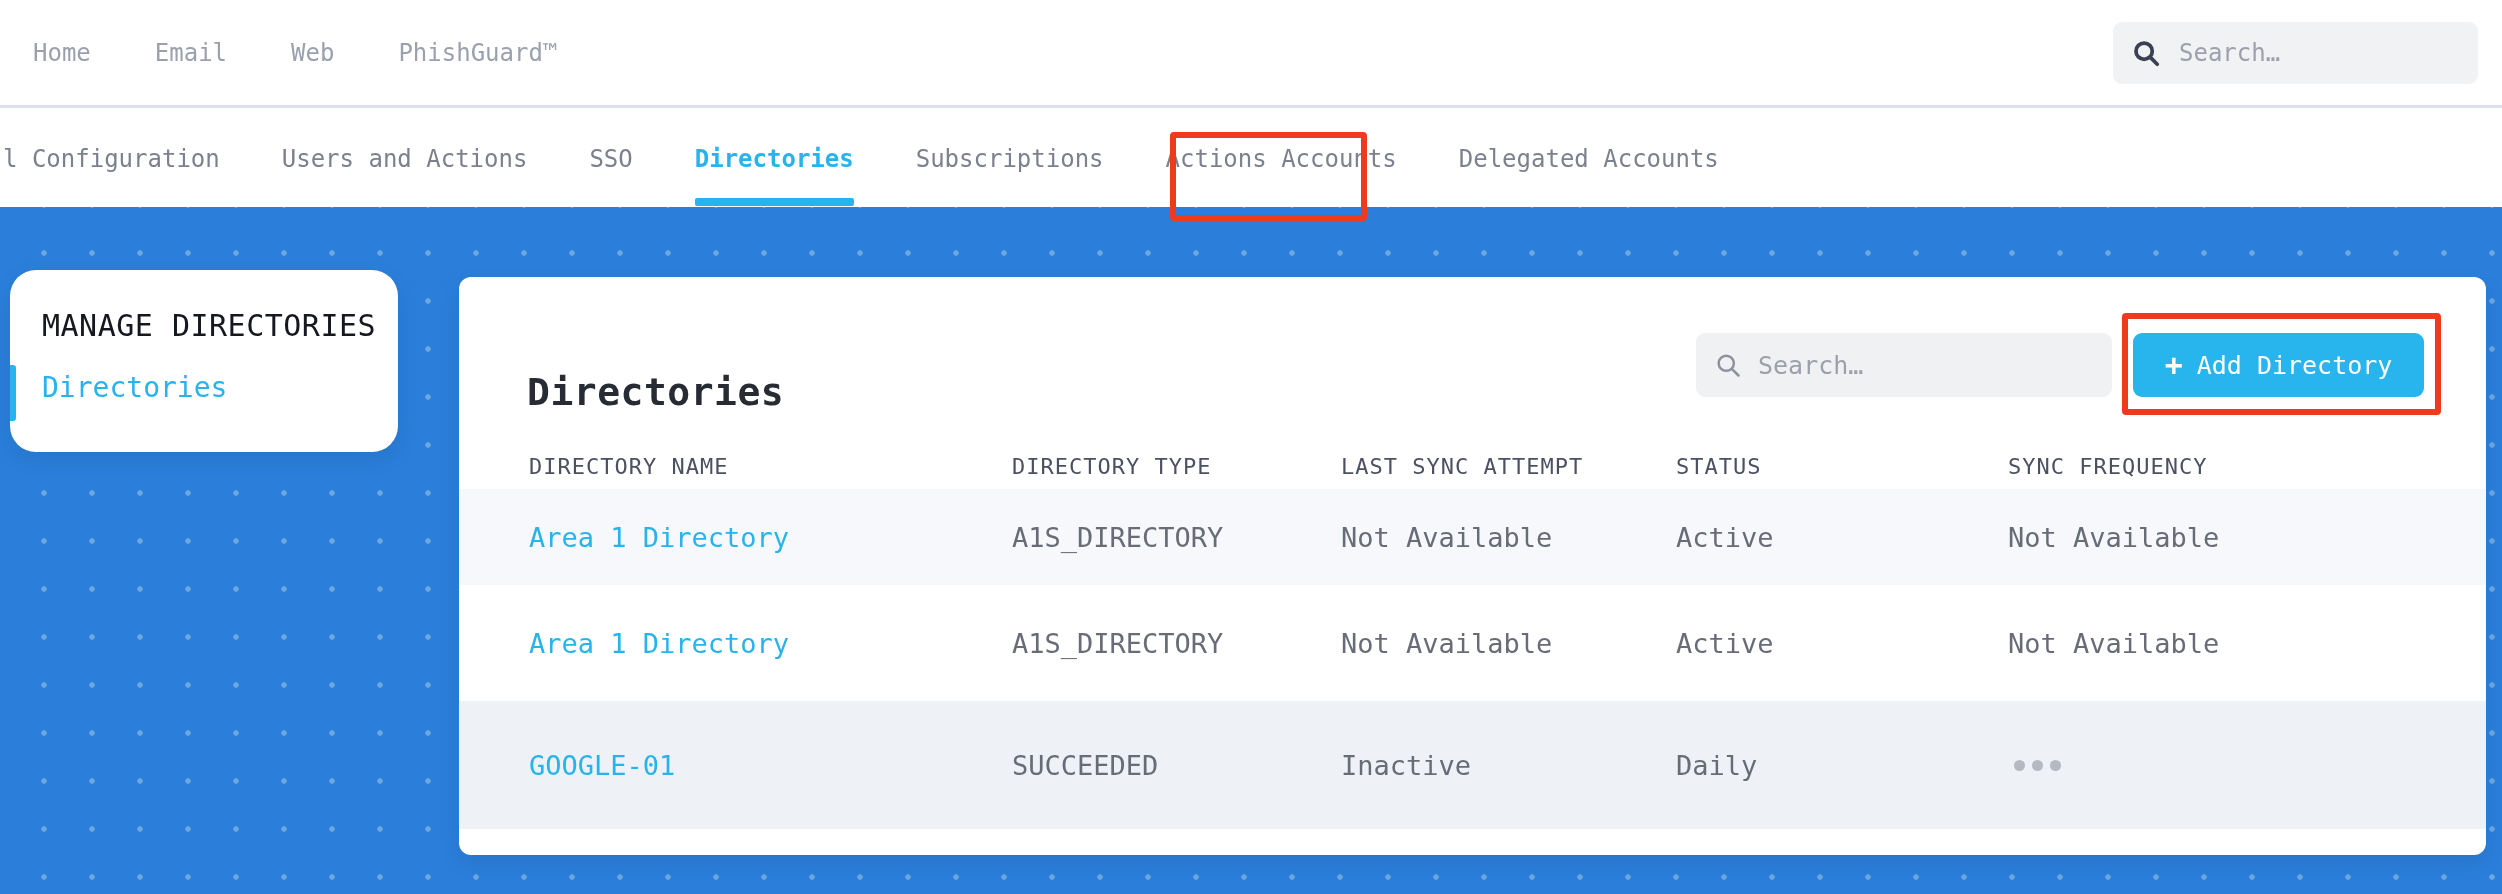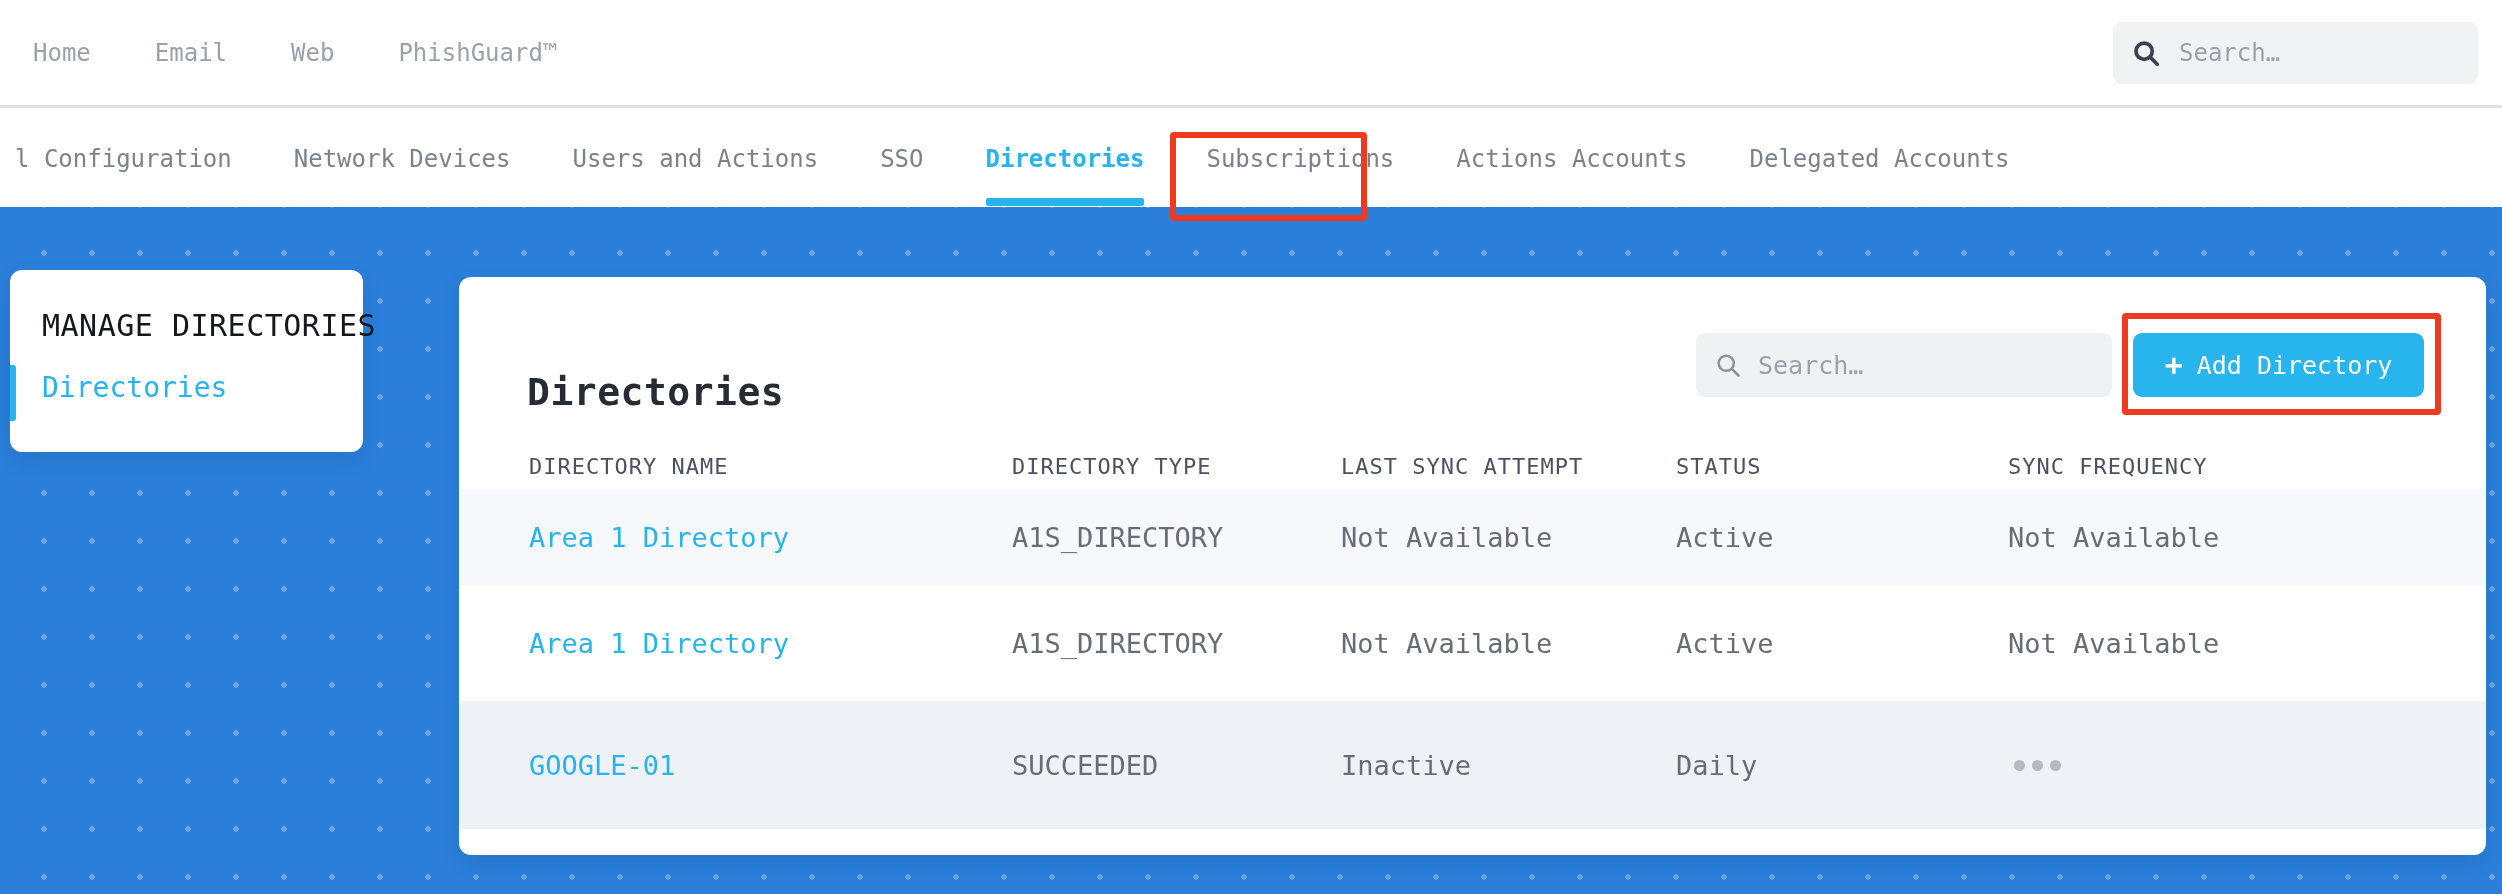--- a/index.html
+++ b/index.html
@@ -23,43 +23,43 @@
   }
   .topbar-search svg{flex:0 0 auto;color:#3a4154;}
   .search-input{
     border:none;outline:none;background:transparent;font:inherit;font-size:24px;color:#4c5162;width:100%;
   }
   .search-input::placeholder{color:#9ba1ac;}
 
   
   .subbar{
     position:absolute;left:0;top:111px;width:2502px;height:96px;background:#ffffff;
-    display:flex;gap:62px;padding-left:15px;align-items:stretch;
+    display:flex;gap:62px;padding-left:3px;align-items:stretch;
   }
   .nav2-item{
     font-size:24px;color:#7b818d;display:flex;align-items:center;height:100%;
     position:relative;cursor:pointer;white-space:nowrap;
   }
   .nav2-item.active{color:#27b4ec;font-weight:bold;}
   .tab-underline{
     position:absolute;left:0;right:0;bottom:1px;height:8px;background:#27b4ec;border-radius:2px;
   }
 
   
   .blue-section{
     position:absolute;left:0;top:207px;width:2502px;height:687px;
     background-color:#2b7fda;
     background-image:radial-gradient(circle, rgba(255,255,255,0.30) 2.5px, transparent 3px);
     background-size:48px 48px;background-position:20px 22px;
   }
 
   
   .sidebar-card{
-    position:absolute;left:10px;top:63px;width:353px;height:182px;background:#fff;
-    border-radius:12px;box-shadow:0 8px 20px rgba(15,40,80,0.12);
+    position:absolute;left:10px;top:63px;width:388px;height:182px;background:#fff;
+    border-radius:26px;box-shadow:0 8px 20px rgba(15,40,80,0.12);
   }
   .sidebar-title{
     padding:38px 0 0 32px;font-size:30px;color:#15181e;letter-spacing:0.5px;white-space:nowrap;
   }
   .sidebar-item{position:relative;margin-top:28px;padding-left:32px;cursor:pointer;}
   .sidebar-item-label{font-size:28px;color:#27b4ec;}
   .sidebar-active-bar{
     position:absolute;left:0;top:95px;width:6px;height:56px;background:#27b4ec;border-radius:0 3px 3px 0;
   }
 
@@ -125,21 +125,20 @@
           <circle cx="10.5" cy="10.5" r="6.5"></circle>
           <line x1="15.5" y1="15.5" x2="21" y2="21"></line>
         </svg>
       </span>
       <input class="search-input" type="text" placeholder="Search…" style="">
     </div>
   </header>
 
   <nav class="subbar">
     <span class="nav2-item">l Configuration</span>
-    <span class="nav2-item">Network Devices</span>
     <span class="nav2-item">Users and Actions</span>
     <span class="nav2-item">SSO</span>
     <span class="nav2-item active">
       <span>Directories</span>
       <span class="tab-underline"></span>
     </span>
     <span class="nav2-item">Subscriptions</span>
     <span class="nav2-item">Actions Accounts</span>
     <span class="nav2-item">Delegated Accounts</span>
   </nav>

